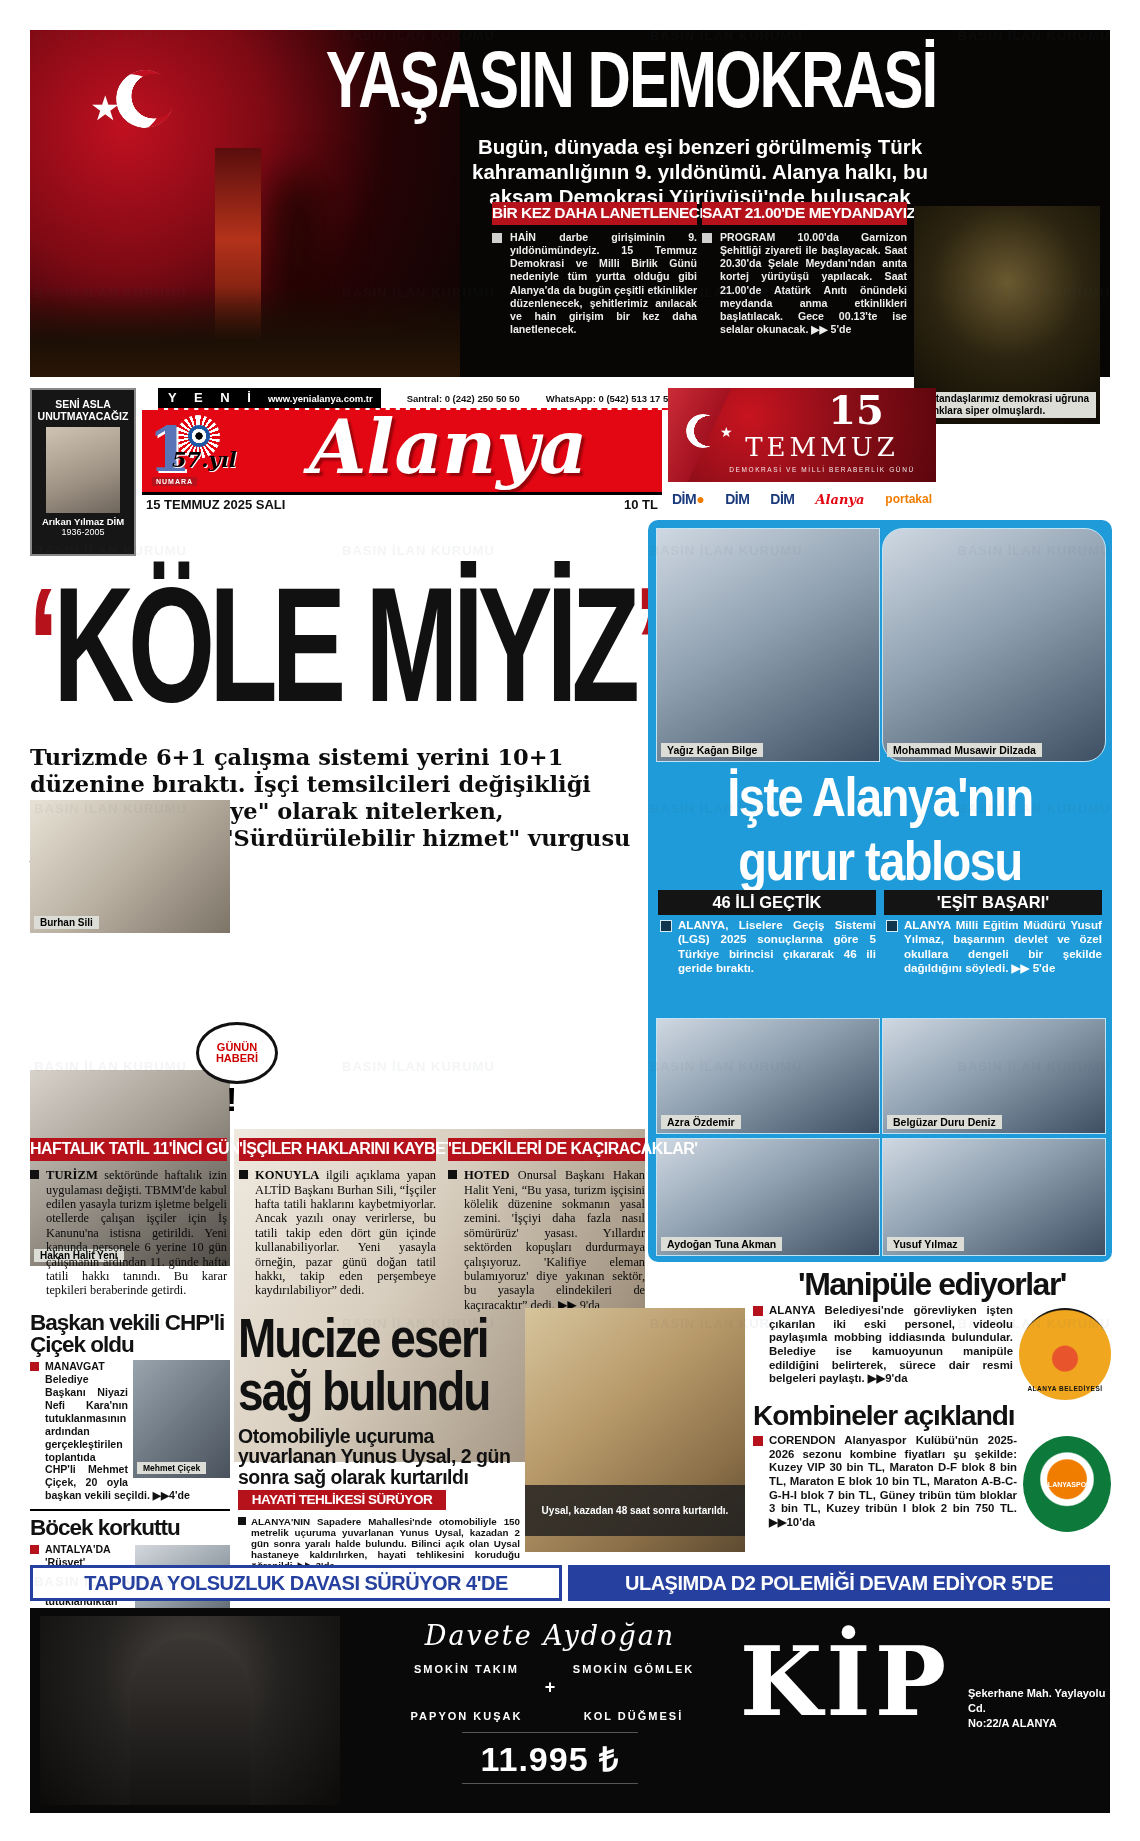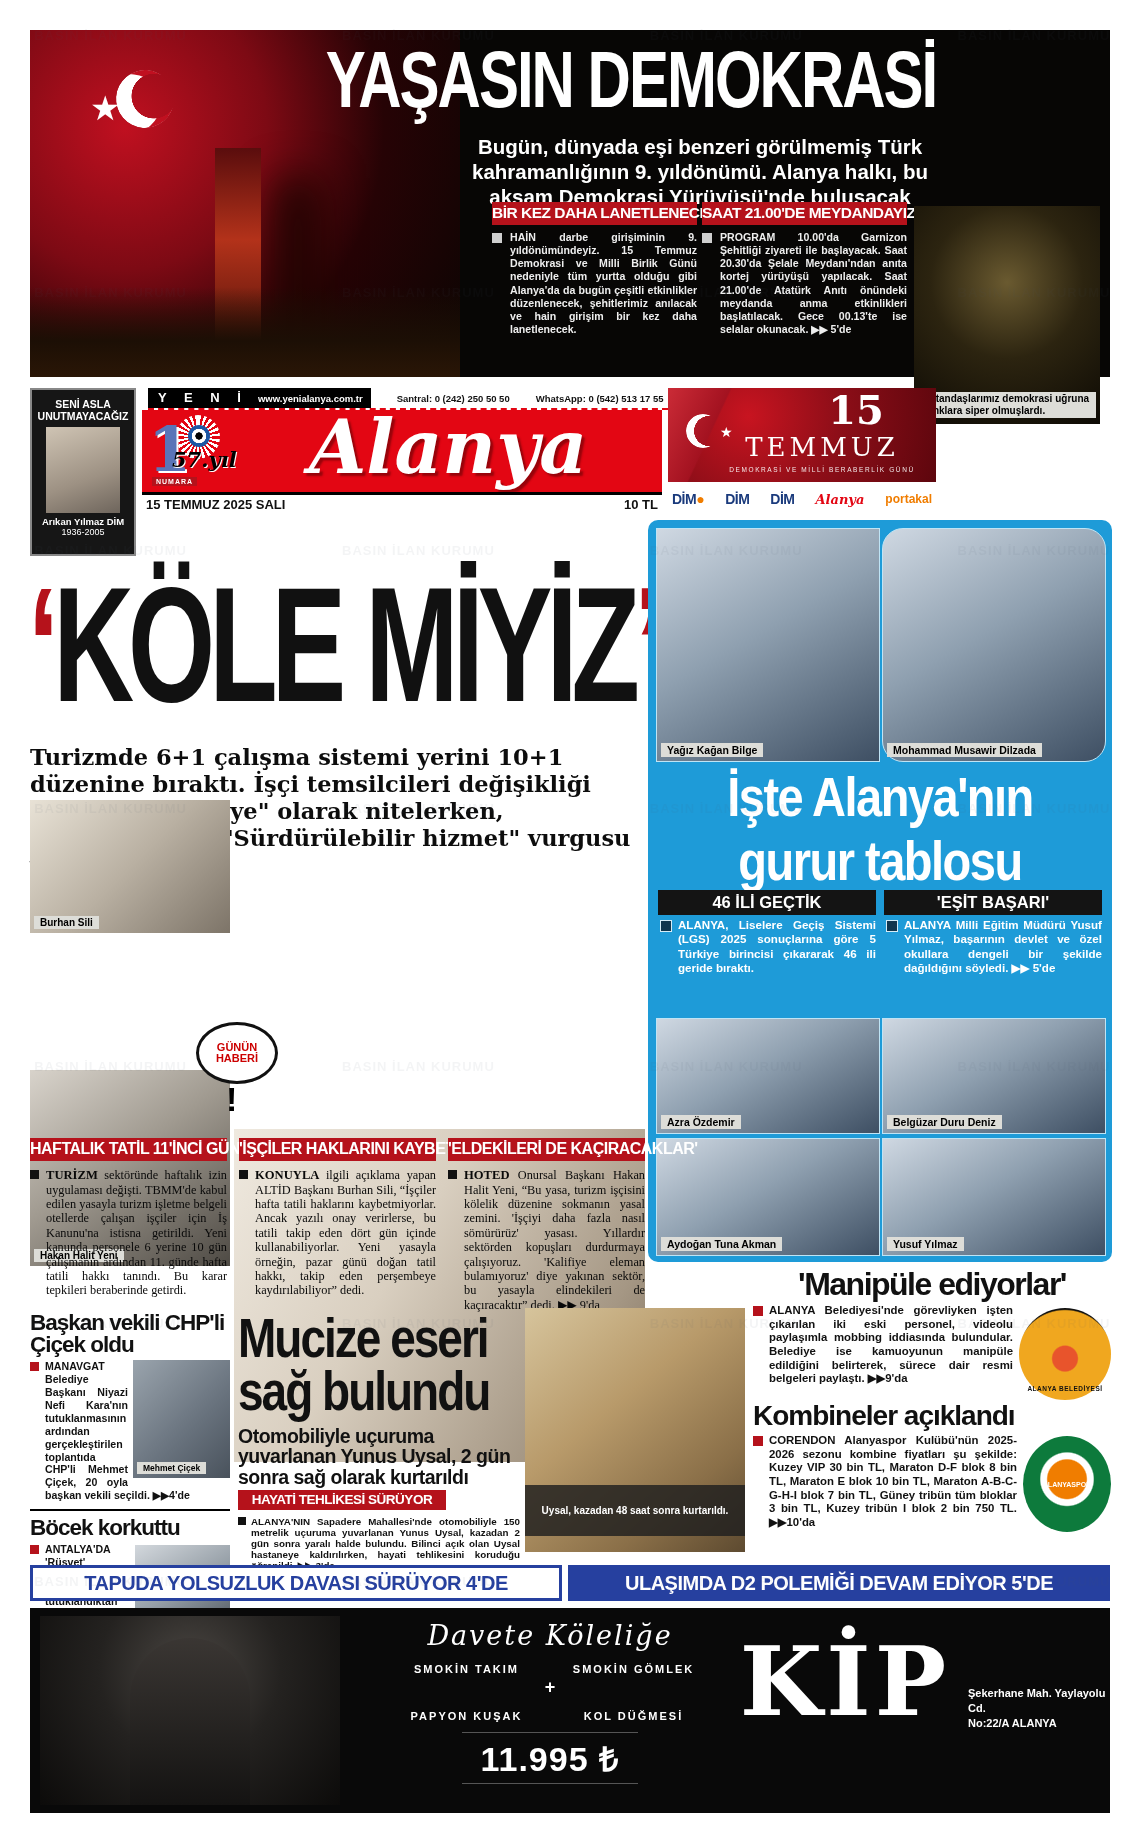--- a/index.html
+++ b/index.html
@@ -41,21 +41,21 @@
     background:radial-gradient(circle at 50% 35%,#6a5a30 0%,#2c2410 45%,#0d0a04 100%);}
   #b-photo .cap{left:4px;right:4px;bottom:6px;white-space:normal;font-size:10px;line-height:1.2;}
   
   #memorial{left:30px;top:388px;width:106px;height:168px;background:#161616;border:2px solid #888;
     color:#fff;text-align:center;box-sizing:border-box;}
   #memorial .t{font-size:10.5px;font-weight:800;line-height:1.15;padding-top:8px;}
   #memorial .face{margin:5px auto 3px;width:74px;height:86px;
     background:linear-gradient(160deg,#cfc4b4,#9d9183 60%,#6e655c);}
   #memorial .n{font-size:9.5px;font-weight:bold;}
   #memorial .y{font-size:9px;}
-  #mh-top{left:148px;top:388px;width:520px;height:22px;border-bottom:2px dashed #e30613;
+  #mh-top{left:158px;top:388px;width:520px;height:22px;border-bottom:2px dashed #e30613;
     display:flex;align-items:stretch;box-sizing:border-box;}
   #mh-top .yeni{background:#000;color:#fff;font-weight:800;font-size:13px;letter-spacing:7px;
     padding:2px 8px 0 10px;}
   #mh-top .web{background:#000;color:#fff;font-size:9.5px;font-weight:bold;padding:5px 8px 0 2px;}
   #mh-top .c{font-size:9.5px;font-weight:bold;color:#111;padding:5px 0 0 26px;}
   #mh-logo{left:142px;top:410px;width:520px;height:82px;background:#e30613;}
   #emblem{position:absolute;left:4px;top:3px;width:92px;height:76px;}
   #emblem .one{position:absolute;left:2px;top:0px;font-size:62px;font-weight:800;color:#5a74b8;
     font-family:"DejaVu Serif",serif;text-shadow:2px 2px 0 #fff;}
   #emblem .sun{position:absolute;left:30px;top:2px;width:44px;height:44px;border-radius:50%;
@@ -380,21 +380,21 @@
   </div>
 
   <div id="strip-l" class="abs">TAPUDA YOLSUZLUK DAVASI SÜRÜYOR  4'DE</div>
   <div id="strip-r" class="abs">ULAŞIMDA D2 POLEMİĞİ DEVAM EDİYOR 5'DE</div>
 
   <div id="ad" class="abs">
     <div class="man">
         <div class="sil"></div>
       </div>
     <div class="centercol">
-      <div class="script">Davete Köleliğe</div>
+      <div class="script">Davete Aydoğan</div>
       <div class="items">
         <span>SMOKİN TAKIM</span>
         <span>SMOKİN GÖMLEK</span>
       </div>
       <div class="plus">+</div>
       <div class="items">
         <span>PAPYON KUŞAK</span>
         <span>KOL DÜĞMESİ</span>
       </div>
       <div class="price">11.995 ₺</div>

